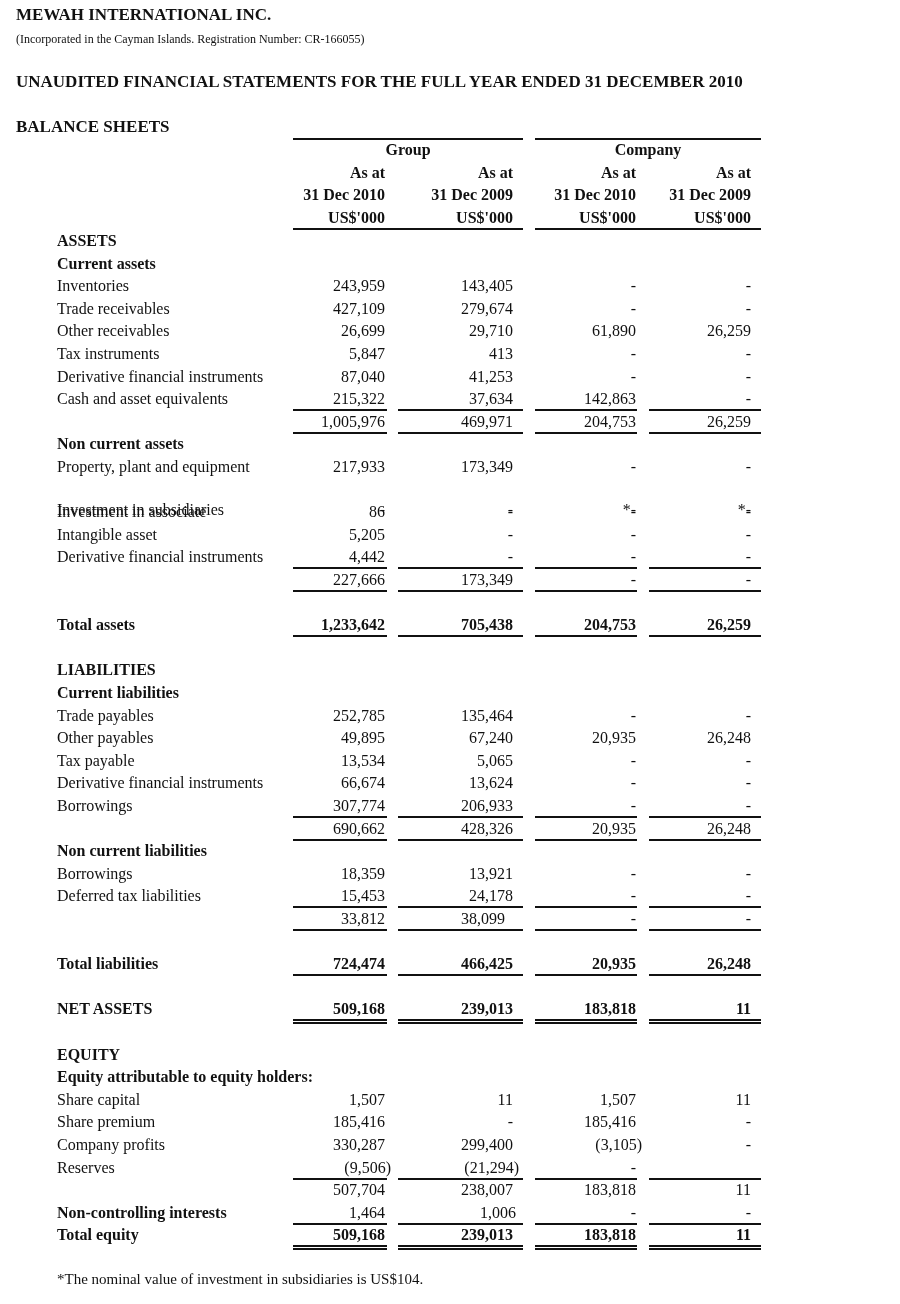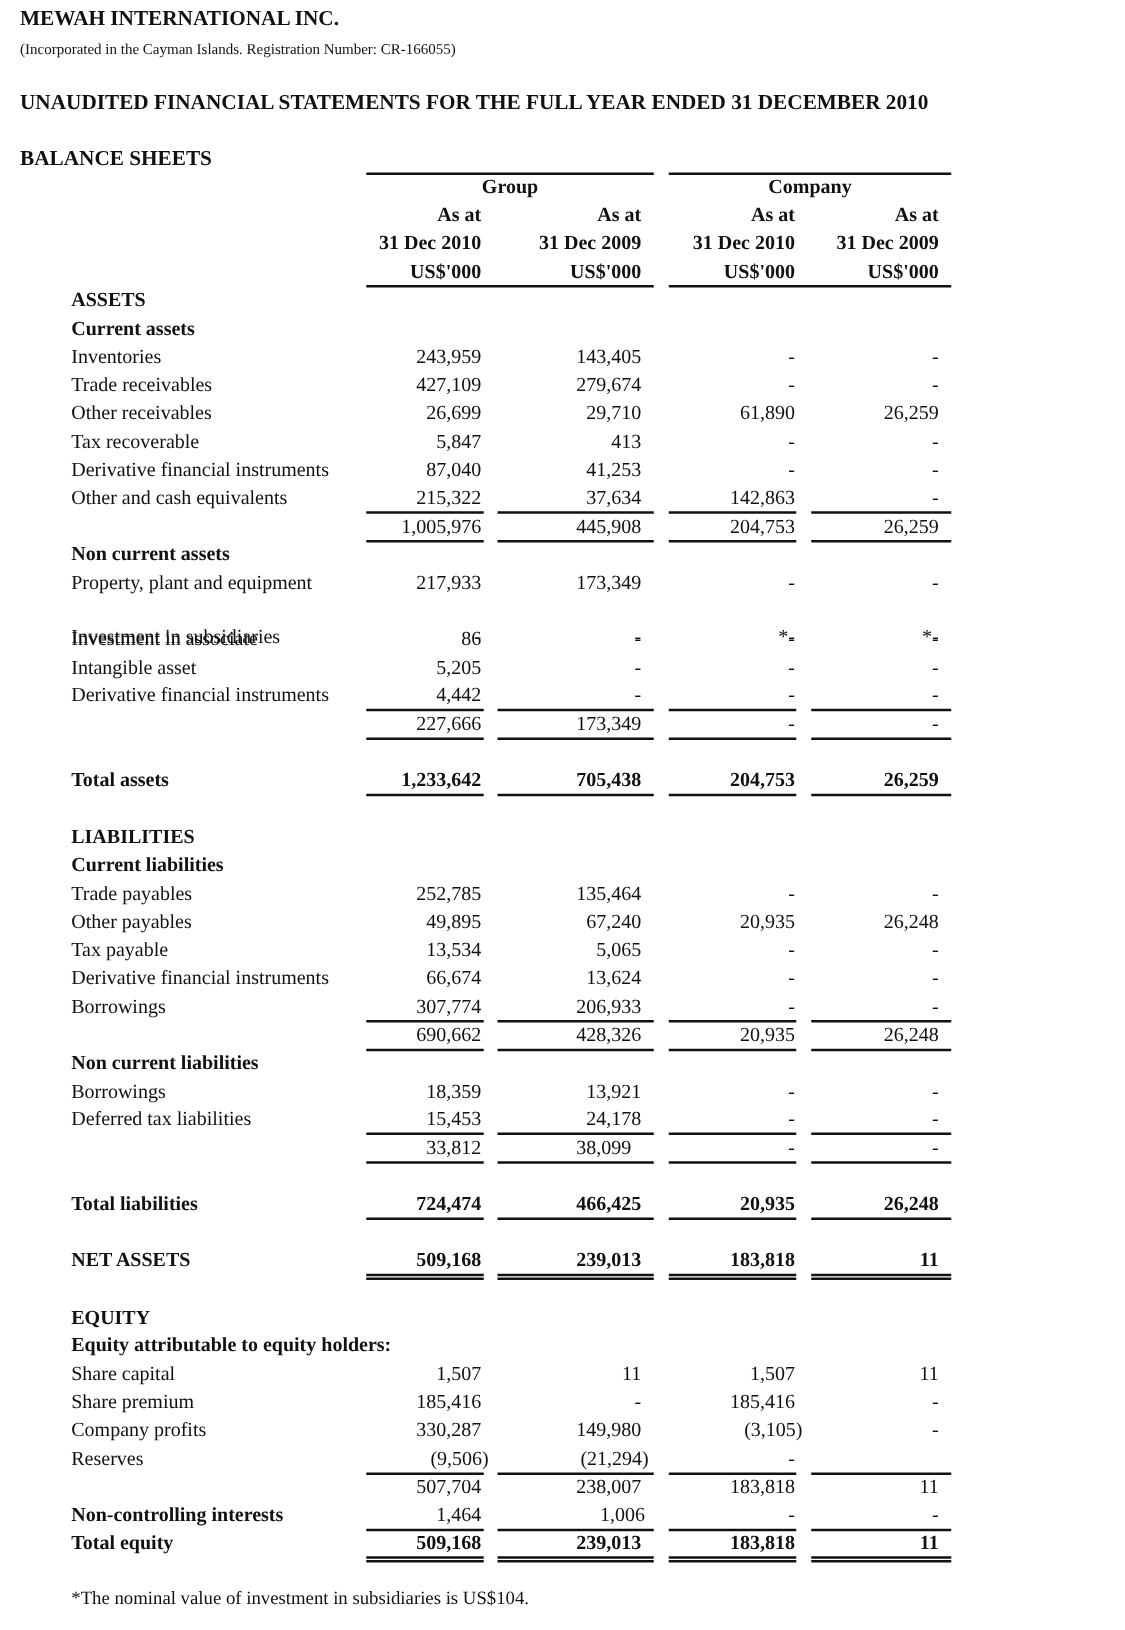--- a/index.html
+++ b/index.html
@@ -77,47 +77,47 @@
       <span class="cell" style="right: 149px;">-</span>
     </div>
     <div class="row" style="top: 320.4px;">
       <span class="label">Other receivables</span>
       <span class="cell" style="right: 515px;">26,699</span>
       <span class="cell" style="right: 387px;">29,710</span>
       <span class="cell" style="right: 264px;">61,890</span>
       <span class="cell" style="right: 149px;">26,259</span>
     </div>
     <div class="row" style="top: 343px;">
-      <span class="label">Tax recoverable</span>
+      <span class="label">Tax instruments</span>
       <span class="cell" style="right: 515px;">5,847</span>
       <span class="cell" style="right: 387px;">413</span>
       <span class="cell" style="right: 264px;">-</span>
       <span class="cell" style="right: 149px;">-</span>
     </div>
     <div class="row" style="top: 365.6px;">
       <span class="label">Derivative financial instruments</span>
       <span class="cell" style="right: 515px;">87,040</span>
       <span class="cell" style="right: 387px;">41,253</span>
       <span class="cell" style="right: 264px;">-</span>
       <span class="cell" style="right: 149px;">-</span>
     </div>
     <div class="row" style="top: 388.2px;">
-      <span class="label">Other and cash equivalents</span>
+      <span class="label">Cash and asset equivalents</span>
       <span class="cell" style="right: 515px;">215,322</span>
       <span class="cell" style="right: 387px;">37,634</span>
       <span class="cell" style="right: 264px; text-align: center;">142,863</span>
       <span class="cell" style="right: 149px;">-</span>
     </div>
     <div class="rule" style="left: 293px; width: 94px; top: 409.2px;"></div>
     <div class="rule" style="left: 398px; width: 125px; top: 409.2px;"></div>
     <div class="rule" style="left: 535px; width: 102px; top: 409.2px;"></div>
     <div class="rule" style="left: 649px; width: 112px; top: 409.2px;"></div>
     <div class="row" style="top: 410.8px;">
       <span class="cell" style="right: 515px;">1,005,976</span>
-      <span class="cell" style="right: 387px;">445,908</span>
+      <span class="cell" style="right: 387px;">469,971</span>
       <span class="cell" style="right: 264px;">204,753</span>
       <span class="cell" style="right: 149px;">26,259</span>
     </div>
     <div class="rule" style="left: 293px; width: 94px; top: 431.8px;"></div>
     <div class="rule" style="left: 398px; width: 125px; top: 431.8px;"></div>
     <div class="rule" style="left: 535px; width: 102px; top: 431.8px;"></div>
     <div class="rule" style="left: 649px; width: 112px; top: 431.8px;"></div>
     <div class="row" style="top: 433.4px;">
       <span class="label bold">Non current assets</span>
     </div>
@@ -305,21 +305,21 @@
     <div class="row" style="top: 1111.4px;">
       <span class="label">Share premium</span>
       <span class="cell" style="right: 515px;">185,416</span>
       <span class="cell" style="right: 387px;">-</span>
       <span class="cell" style="right: 264px;">185,416</span>
       <span class="cell" style="right: 149px;">-</span>
     </div>
     <div class="row" style="top: 1134px;">
       <span class="label">Company profits</span>
       <span class="cell" style="right: 515px;">330,287</span>
-      <span class="cell" style="right: 387px;">149,980</span>
+      <span class="cell" style="right: 387px;">299,400</span>
       <span class="cell" style="right: 258px;">(3,105)</span>
       <span class="cell" style="right: 149px;">-</span>
     </div>
     <div class="row" style="top: 1156.6px;">
       <span class="label">Reserves</span>
       <span class="cell" style="right: 509px;">(9,506)</span>
       <span class="cell" style="right: 381px;">(21,294)</span>
       <span class="cell" style="right: 264px;">-</span>
       <span class="cell" style="right: 149px;"></span>
     </div>

